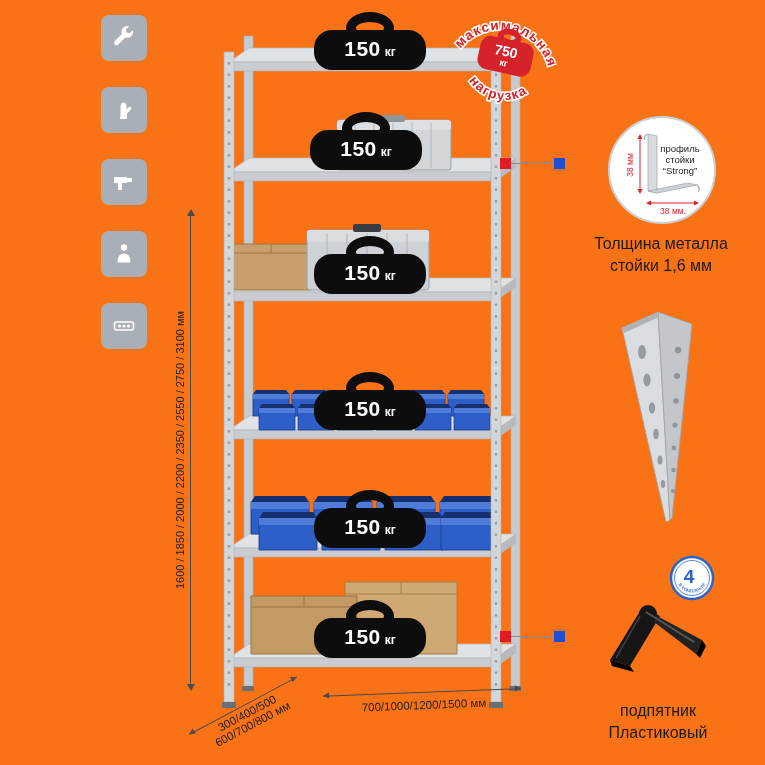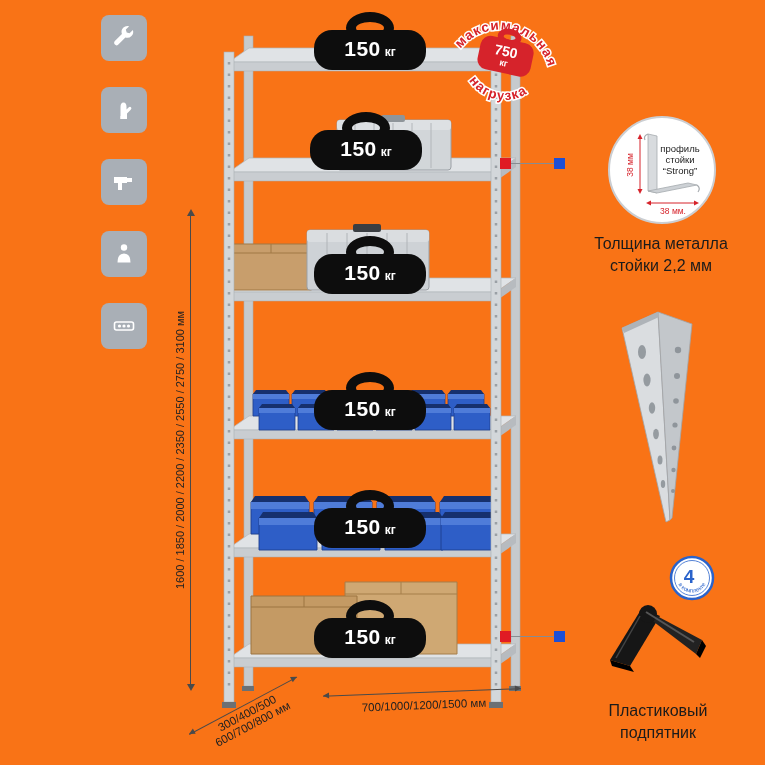--- a/index.html
+++ b/index.html
@@ -284,21 +284,21 @@
     <line x1="52" y1="95" x2="101" y2="95" stroke="#d6232b" stroke-width="1"></line>
     <polygon points="50,95 55,92.5 55,97.5" fill="#d6232b"></polygon>
     <polygon points="103,95 98,92.5 98,97.5" fill="#d6232b"></polygon>
     <text x="77" y="106" text-anchor="middle" font-size="8.5" fill="#d6232b">38 мм.</text>
     <text x="84" y="44" text-anchor="middle" font-size="9.5" fill="#1c1c1c">профиль</text>
     <text x="84" y="55" text-anchor="middle" font-size="9.5" fill="#1c1c1c">стойки</text>
     <text x="84" y="66" text-anchor="middle" font-size="9.5" fill="#1c1c1c">“Strong”</text>
   </svg>
   <div class="caption" style="left:586px;top:233px;width:150px">
     <div>Толщина металла</div>
-    <div>стойки 2,2 мм</div>
+    <div>стойки 1,6 мм</div>
   </div>
 
   <svg class="abs" style="left:592px;top:300px" width="130" height="235" viewBox="0 0 130 235">
     <polygon points="30,28 66,12 78,220 74,222" fill="#dadde0" stroke="#a0a5aa" stroke-width="0.8"></polygon>
     <polygon points="66,12 100,24 80,218 78,220" fill="#c3c7cb" stroke="#a0a5aa" stroke-width="0.8"></polygon>
     <polygon points="30,28 66,12 67,17 32,33" fill="#aeb3b8"></polygon>
     <ellipse cx="50" cy="52" rx="4" ry="7" fill="#959ba0"></ellipse>
     <ellipse cx="55" cy="80" rx="3.6" ry="6.4" fill="#959ba0"></ellipse>
     <ellipse cx="60" cy="108" rx="3.2" ry="5.8" fill="#959ba0"></ellipse>
     <ellipse cx="64" cy="134" rx="2.9" ry="5.2" fill="#959ba0"></ellipse>
@@ -325,22 +325,22 @@
   <svg class="abs" style="left:668px;top:554px" width="48" height="48" viewBox="0 0 48 48">
     <defs>
         <path id="badge-arc" d="M 9,27 A 15.5,15.5 0 0 0 39,27" fill="none"></path>
       </defs>
     <circle cx="24" cy="24" r="21" fill="#fff" stroke="#2a63cb" stroke-width="2.5"></circle>
     <circle cx="24" cy="24" r="17.5" fill="none" stroke="#2a63cb" stroke-width="0.8"></circle>
     <text x="21" y="29" text-anchor="middle" font-size="19" font-weight="bold" fill="#2a63cb">4</text>
     <text font-size="6" fill="#2a63cb"><textPath href="#badge-arc" startOffset="50%" text-anchor="middle">в комплекте</textPath></text>
   </svg>
   <div class="caption" style="left:583px;top:700px;width:150px">
+    <div>подпятник</div>
     <div>Пластиковый</div>
-    <div>подпятник</div>
   </div>
 
   <div class="abs" style="left:323px;top:692px;width:198px;transform:rotate(-2.2deg)">
     <div class="dim-line-h" style="width:198px"></div>
   </div>
   <div class="dim-text abs" style="left:330px;top:699px;width:188px;text-align:center;transform:rotate(-2.2deg)">700/1000/1200/1500 мм</div>
 
   <div class="abs" style="left:189px;top:734px;width:128px;transform:rotate(-28deg);transform-origin:0 0">
     <div class="dim-line-h" style="width:122px;margin-bottom:2px"></div>
     <div class="dim-text" style="width:122px;text-align:center">300/400/500</div>

